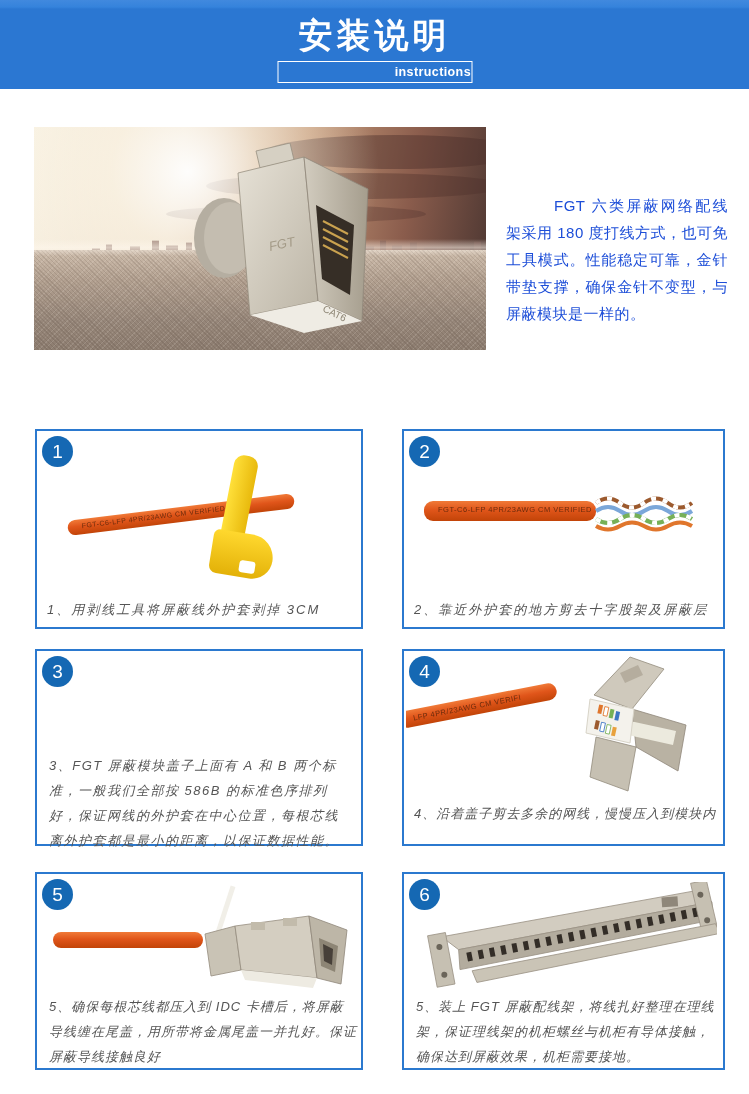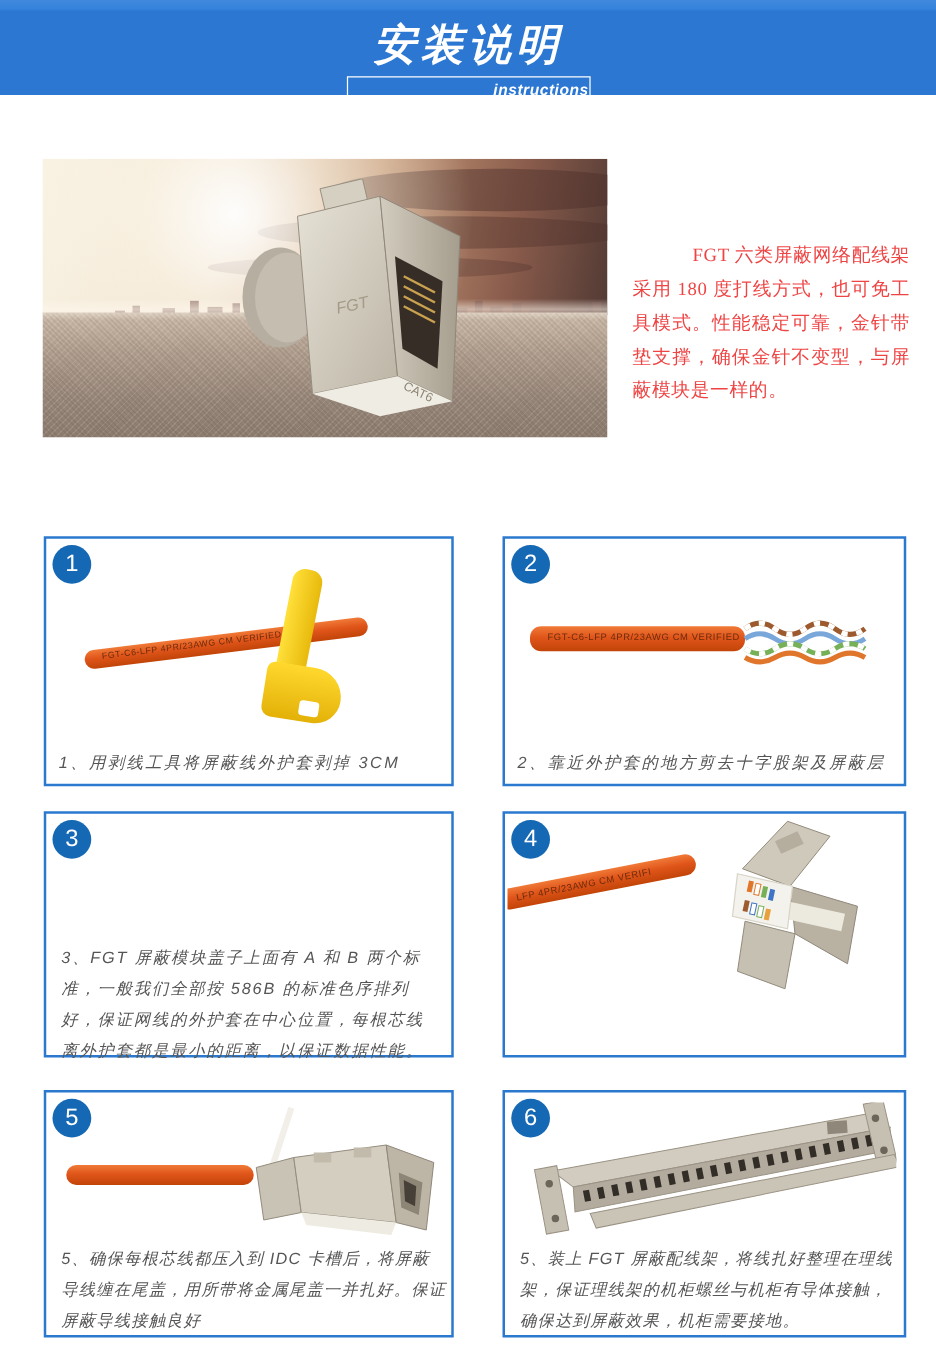--- a/index.html
+++ b/index.html
@@ -1,21 +1,21 @@
 <!DOCTYPE html>
 <html><head>
 <meta charset="utf-8">
 <style>
   html,body{margin:0;padding:0;background:#fff;}
   .page{position:relative;width:749px;height:1094px;background:#fff;overflow:hidden;
         font-family:"Liberation Sans","DejaVu Sans",sans-serif;}
 
   
-  .banner{position:absolute;left:0;top:0;width:749px;height:76px;
-          background:linear-gradient(180deg,#4189de 0px,#3583dc 7px,#2b77d2 9px,#2b77d2 100%);font-style:italic;}
+  .banner{position:absolute;left:0;top:0;width:749px;height:89px;
+          background:linear-gradient(180deg,#4189de 0px,#3583dc 7px,#2b77d2 9px,#2b77d2 100%);}
   .banner h1{position:absolute;left:0;top:13px;width:100%;margin:0;text-align:center;
              color:#fff;font-size:34px;font-weight:bold;letter-spacing:4px;}
   .ins-box{position:absolute;left:50%;top:61px;transform:translateX(-50%);
            width:193px;height:20px;border:1px solid #fff;
            display:flex;align-items:center;justify-content:flex-end;}
   .ins-box span{color:#fff;font-size:12.5px;font-weight:bold;letter-spacing:.4px;}
 
   
   .hero-img{position:absolute;left:34px;top:127px;width:452px;height:223px;overflow:hidden;}
   .sky{position:absolute;left:0;top:0;right:0;height:56%;
@@ -28,22 +28,22 @@
   .skyline{position:absolute;left:0;top:45%;width:100%;height:14%;}
   .ground{position:absolute;left:0;top:55%;right:0;bottom:0;
           background:linear-gradient(180deg,#cdbcab 0%,#b2a090 30%,#97877a 70%,#8d7d70 100%);}
   .grain{position:absolute;left:0;top:55%;right:0;bottom:0;opacity:.25;
          background:repeating-linear-gradient(45deg,rgba(60,45,35,.5) 0 1px,transparent 1px 3px),
                     repeating-linear-gradient(-45deg,rgba(255,250,240,.5) 0 1px,transparent 1px 4px);}
   .haze{position:absolute;left:0;top:50%;right:0;height:8%;
         background:linear-gradient(180deg,rgba(255,248,238,0),rgba(255,248,238,.55),rgba(255,248,238,0));}
   .jack{position:absolute;left:152px;top:16px;}
   .hero-text{position:absolute;left:506px;top:192px;width:222px;margin:0;
-             color:#ef4444;font-size:15px;line-height:27px;letter-spacing:.5px;
-             text-indent:48px;text-align:justify;font-family:Liberation Serif, serif;}
+             color:#1d4ed8;font-size:15px;line-height:27px;letter-spacing:.5px;
+             text-indent:48px;text-align:justify;}
 
   
   .step{position:absolute;border:2px solid #2b79cf;background:#fff;}
   .s1{left:35px;top:429px;width:324px;height:196px;}
   .s2{left:402px;top:429px;width:319px;height:196px;}
   .s3{left:35px;top:649px;width:324px;height:193px;}
   .s4{left:402px;top:649px;width:319px;height:193px;}
   .s5{left:35px;top:872px;width:324px;height:194px;}
   .s6{left:402px;top:872px;width:319px;height:194px;}
   .badge{position:absolute;left:5px;top:5px;width:31px;height:31px;border-radius:50%;
@@ -230,20 +230,21 @@
           <rect x="68" y="59" width="4" height="9" fill="#fff" stroke="#e0762c" stroke-width="0.8"></rect>
           <rect x="74" y="60" width="4" height="9" fill="#76b057"></rect>
           <rect x="80" y="61" width="4" height="9" fill="#3e75c4"></rect>
           <rect x="62" y="74" width="4" height="9" fill="#9c5a2e"></rect>
           <rect x="68" y="75" width="4" height="9" fill="#fff" stroke="#3e75c4" stroke-width="0.8"></rect>
           <rect x="74" y="76" width="4" height="9" fill="#fff" stroke="#76b057" stroke-width="0.8"></rect>
           <rect x="80" y="77" width="4" height="9" fill="#e8a13c"></rect>
         </g>
       </svg>
     </div>
+    <p class="cap">4、沿着盖子剪去多余的网线，慢慢压入到模块内</p>
   </div>
 
   <div class="step s5">
     <div class="badge">
       <span>5</span>
     </div>
     <div class="img">
       <div class="cable cable5"></div>
       <svg class="jack5" width="170" height="112" viewBox="0 0 170 112">
         <rect x="26" y="0" width="5" height="48" fill="#f1efe8" transform="rotate(18 28 44)"></rect>

